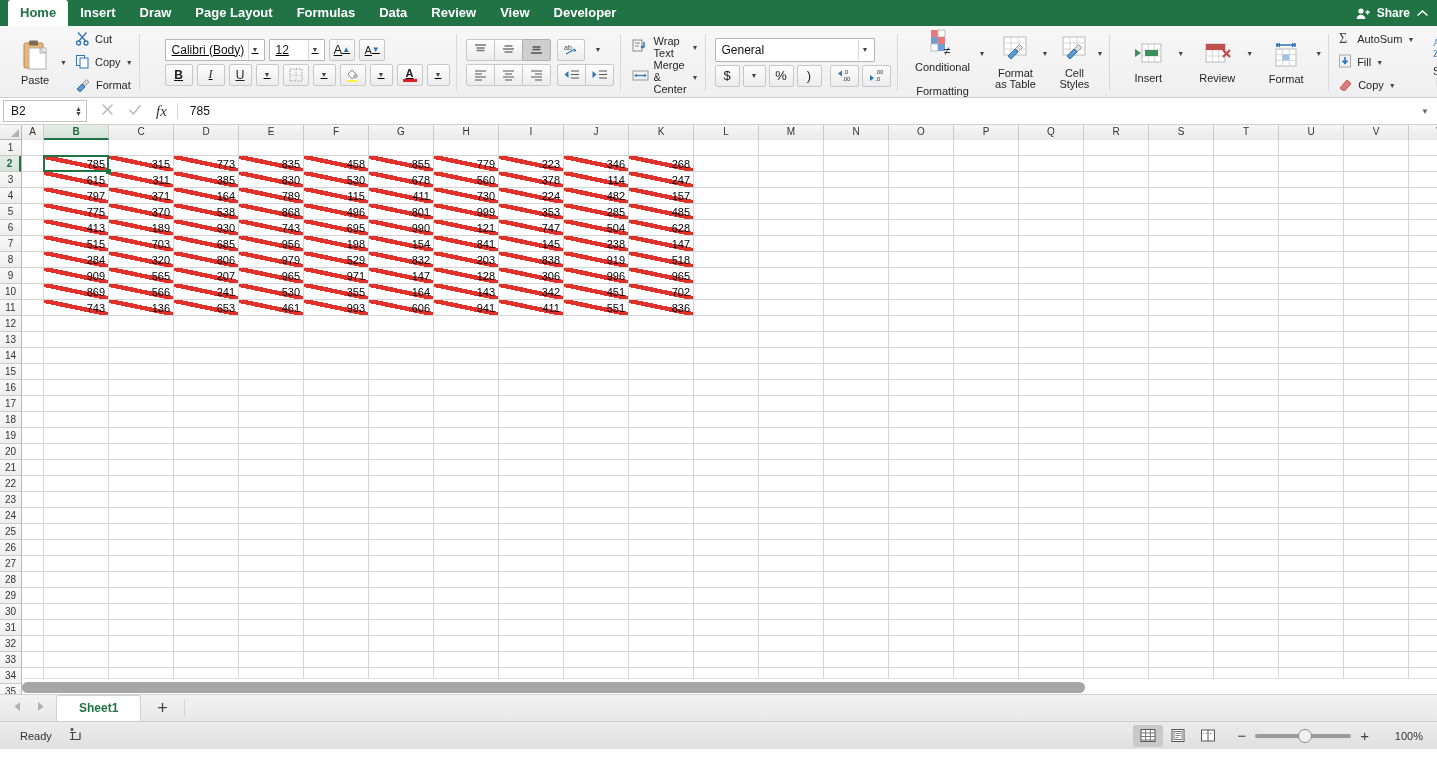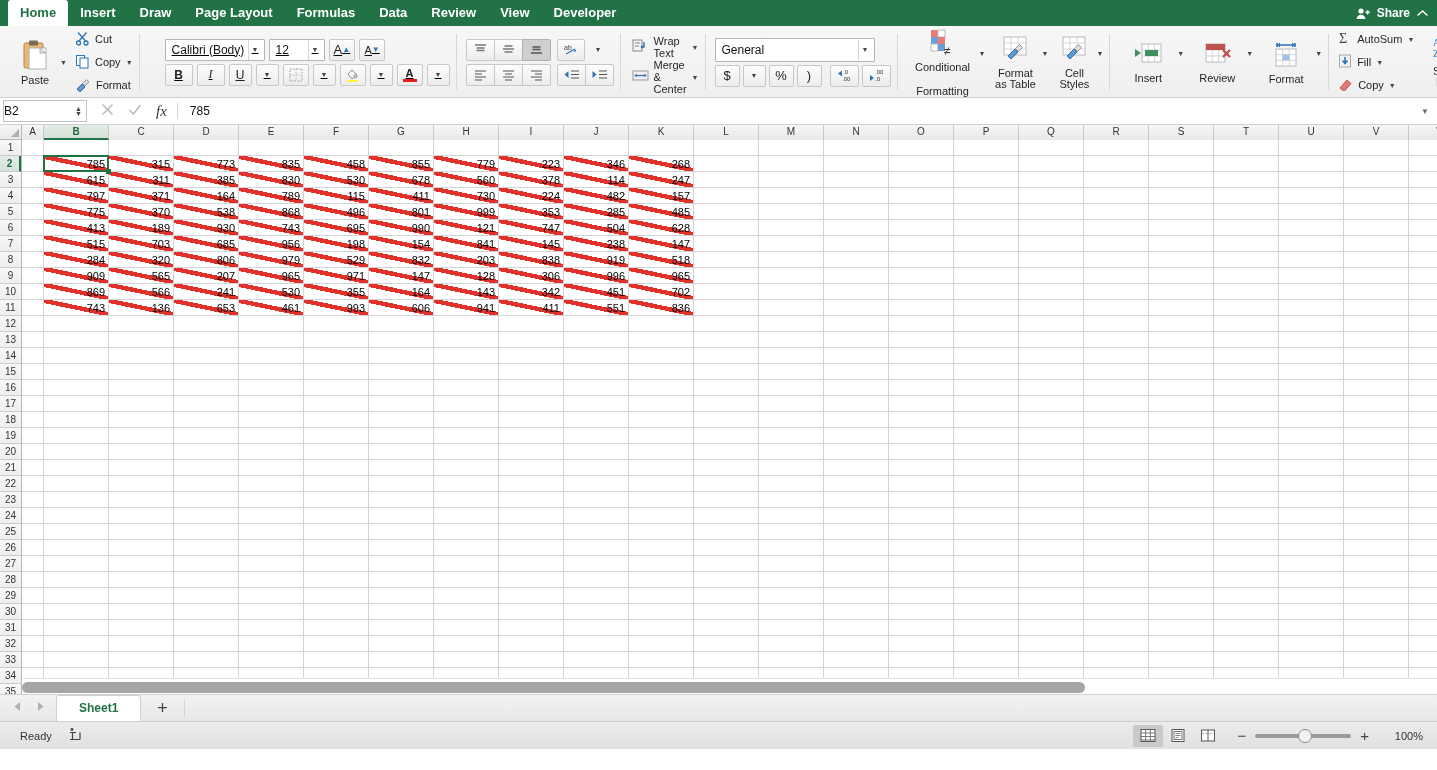--- a/index.html
+++ b/index.html
@@ -100,21 +100,21 @@
   .btngrp .btn:last-child { border-radius:0 2px 2px 0; }
 
   
   .fbar {
     height:27px; background:#fff; border-bottom:1px solid #d0d0d0;
     display:flex; align-items:center;
   }
   .namebox {
     width:84px; height:22px; margin-left:3px;
     border:1px solid #c2c2c2; background:#fff;
-    display:flex; align-items:center; 
+    display:flex; align-items:center; padding-left:7px;
     font-size:12px; color:#111;
   }
   .nbspin { margin-left:auto; display:flex; flex-direction:column; padding-right:4px; line-height:5px; }
   .nbspin span { font-size:7px; color:#444; }
   .fbtns { display:flex; align-items:center; gap:14px; padding:0 10px 0 14px; }
   .fx { font-style:italic; font-family:"Liberation Serif",serif; font-size:15px; color:#333; }
   .fbsep { width:1px; height:16px; background:#d5d5d5; }
   .fcontent { padding-left:12px; font-size:12px; color:#111; flex:1; }
   .fbar .collapse { margin-left:auto; padding-right:8px; font-size:8px; color:#666; }
 

